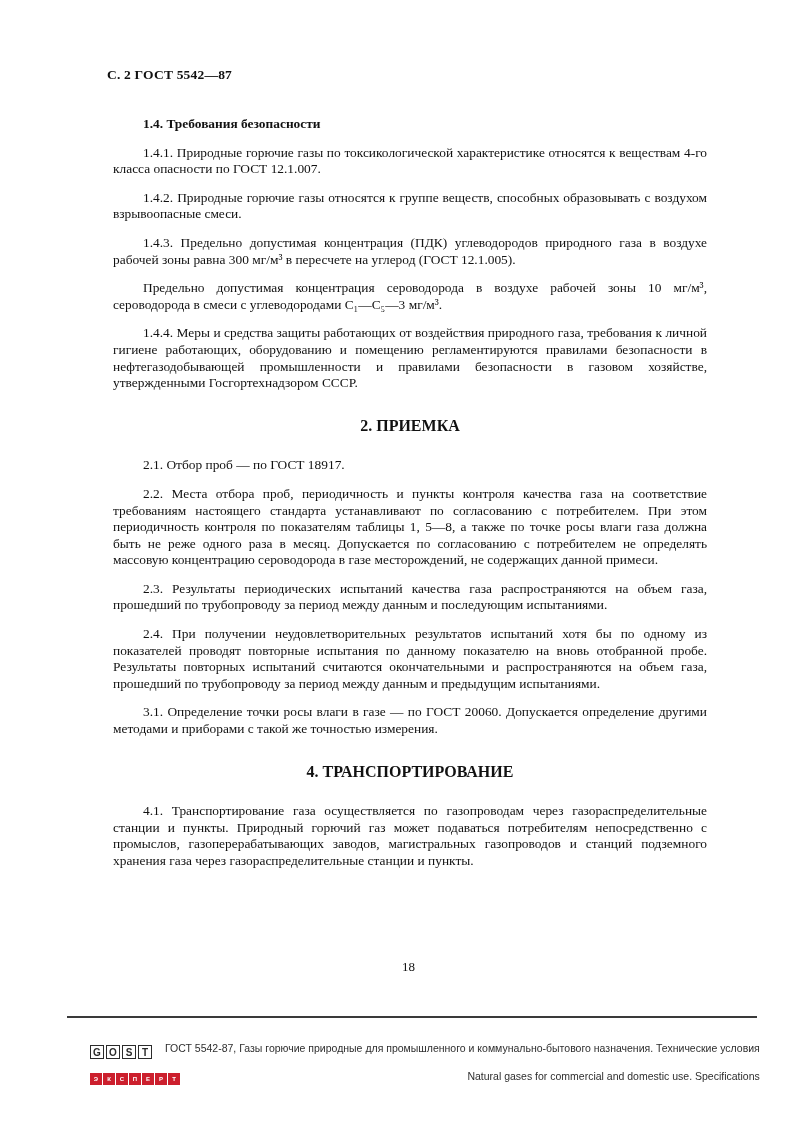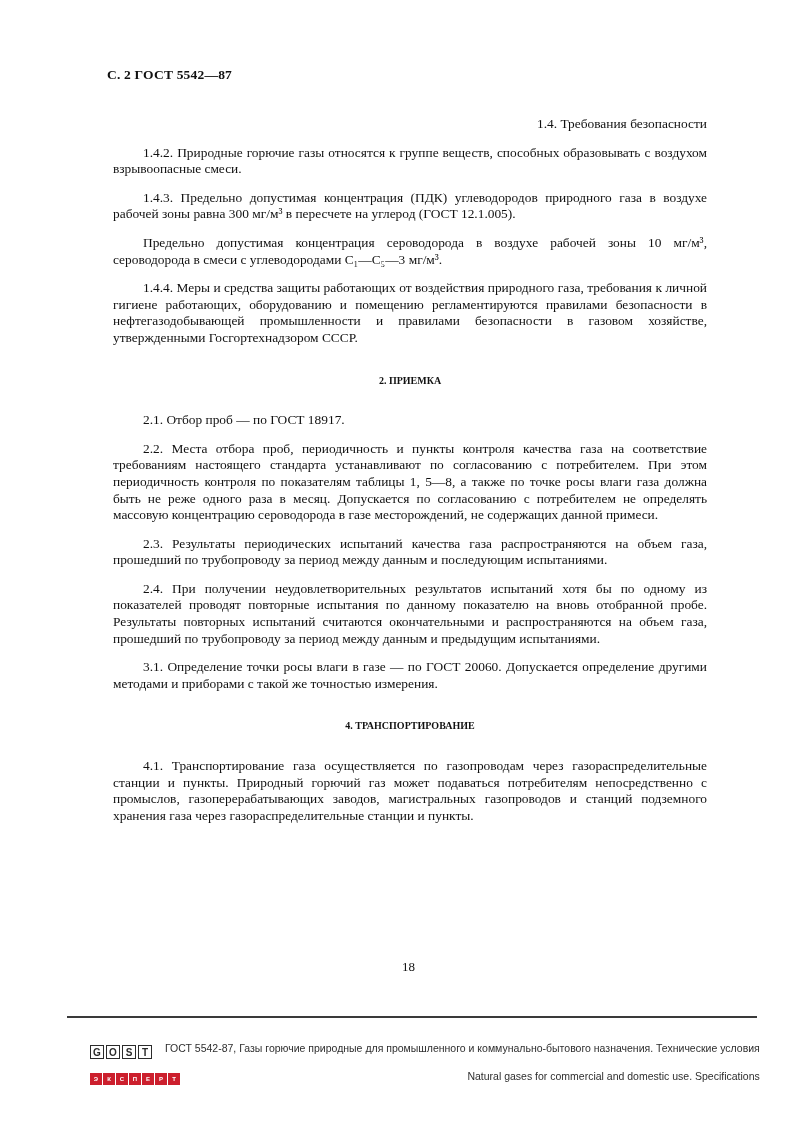--- a/index.html
+++ b/index.html
@@ -32,27 +32,27 @@
     line-height: 16.6px;
     text-align: justify;
   }
 
   .para {
     text-indent: 30px;
     text-align: justify;
   }
 
   .subheading {
-    font-weight: normal;
+    font-weight: bold;
     text-indent: 30px;
-    text-align: right;
+    text-align: left;
   }
 
   .heading {
-    font-size: 10px;
+    font-size: 16px;
     font-weight: bold;
     text-align: center;
     text-indent: 0;
     margin: 14px 0 11px 0;
   }
 
   .page-number {
     position: absolute;
     top: 941px;
     left: 0;
@@ -118,20 +118,21 @@
 </head>
 <body>
 
 <div class="page">
 
   <div class="doc-header">С. 2 ГОСТ 5542—87</div>
 
   <div class="content">
 
     <p class="subheading">1.4. Требования безопасности</p>
+    <p class="para">1.4.1. Природные горючие газы по токсикологической характеристике относятся к веществам 4-го класса опасности по ГОСТ 12.1.007.</p>
     <p class="para">1.4.2. Природные горючие газы относятся к группе веществ, способных образовывать с воздухом взрывоопасные смеси.</p>
     <p class="para">1.4.3. Предельно допустимая концентрация (ПДК) углеводородов природного газа в воздухе рабочей зоны равна 300 мг/м³ в пересчете на углерод (ГОСТ 12.1.005).</p>
     <p class="para">Предельно допустимая концентрация сероводорода в воздухе рабочей зоны 10 мг/м³, сероводорода в смеси с углеводородами С₁—С₅—3 мг/м³.</p>
     <p class="para">1.4.4. Меры и средства защиты работающих от воздействия природного газа, требования к личной гигиене работающих, оборудованию и помещению регламентируются правилами безопасности в нефтегазодобывающей промышленности и правилами безопасности в газовом хозяйстве, утвержденными Госгортехнадзором СССР.</p>
 
     <h2 class="heading">2. ПРИЕМКА</h2>
     <p class="para">2.1. Отбор проб — по ГОСТ 18917.</p>
     <p class="para">2.2. Места отбора проб, периодичность и пункты контроля качества газа на соответствие требованиям настоящего стандарта устанавливают по согласованию с потребителем. При этом периодичность контроля по показателям таблицы 1, 5—8, а также по точке росы влаги газа должна быть не реже одного раза в месяц. Допускается по согласованию с потребителем не определять массовую концентрацию сероводорода в газе месторождений, не содержащих данной примеси.</p>
     <p class="para">2.3. Результаты периодических испытаний качества газа распространяются на объем газа, прошедший по трубопроводу за период между данным и последующим испытаниями.</p>
     <p class="para">2.4. При получении неудовлетворительных результатов испытаний хотя бы по одному из показателей проводят повторные испытания по данному показателю на вновь отобранной пробе. Результаты повторных испытаний считаются окончательными и распространяются на объем газа, прошедший по трубопроводу за период между данным и предыдущим испытаниями.</p>

